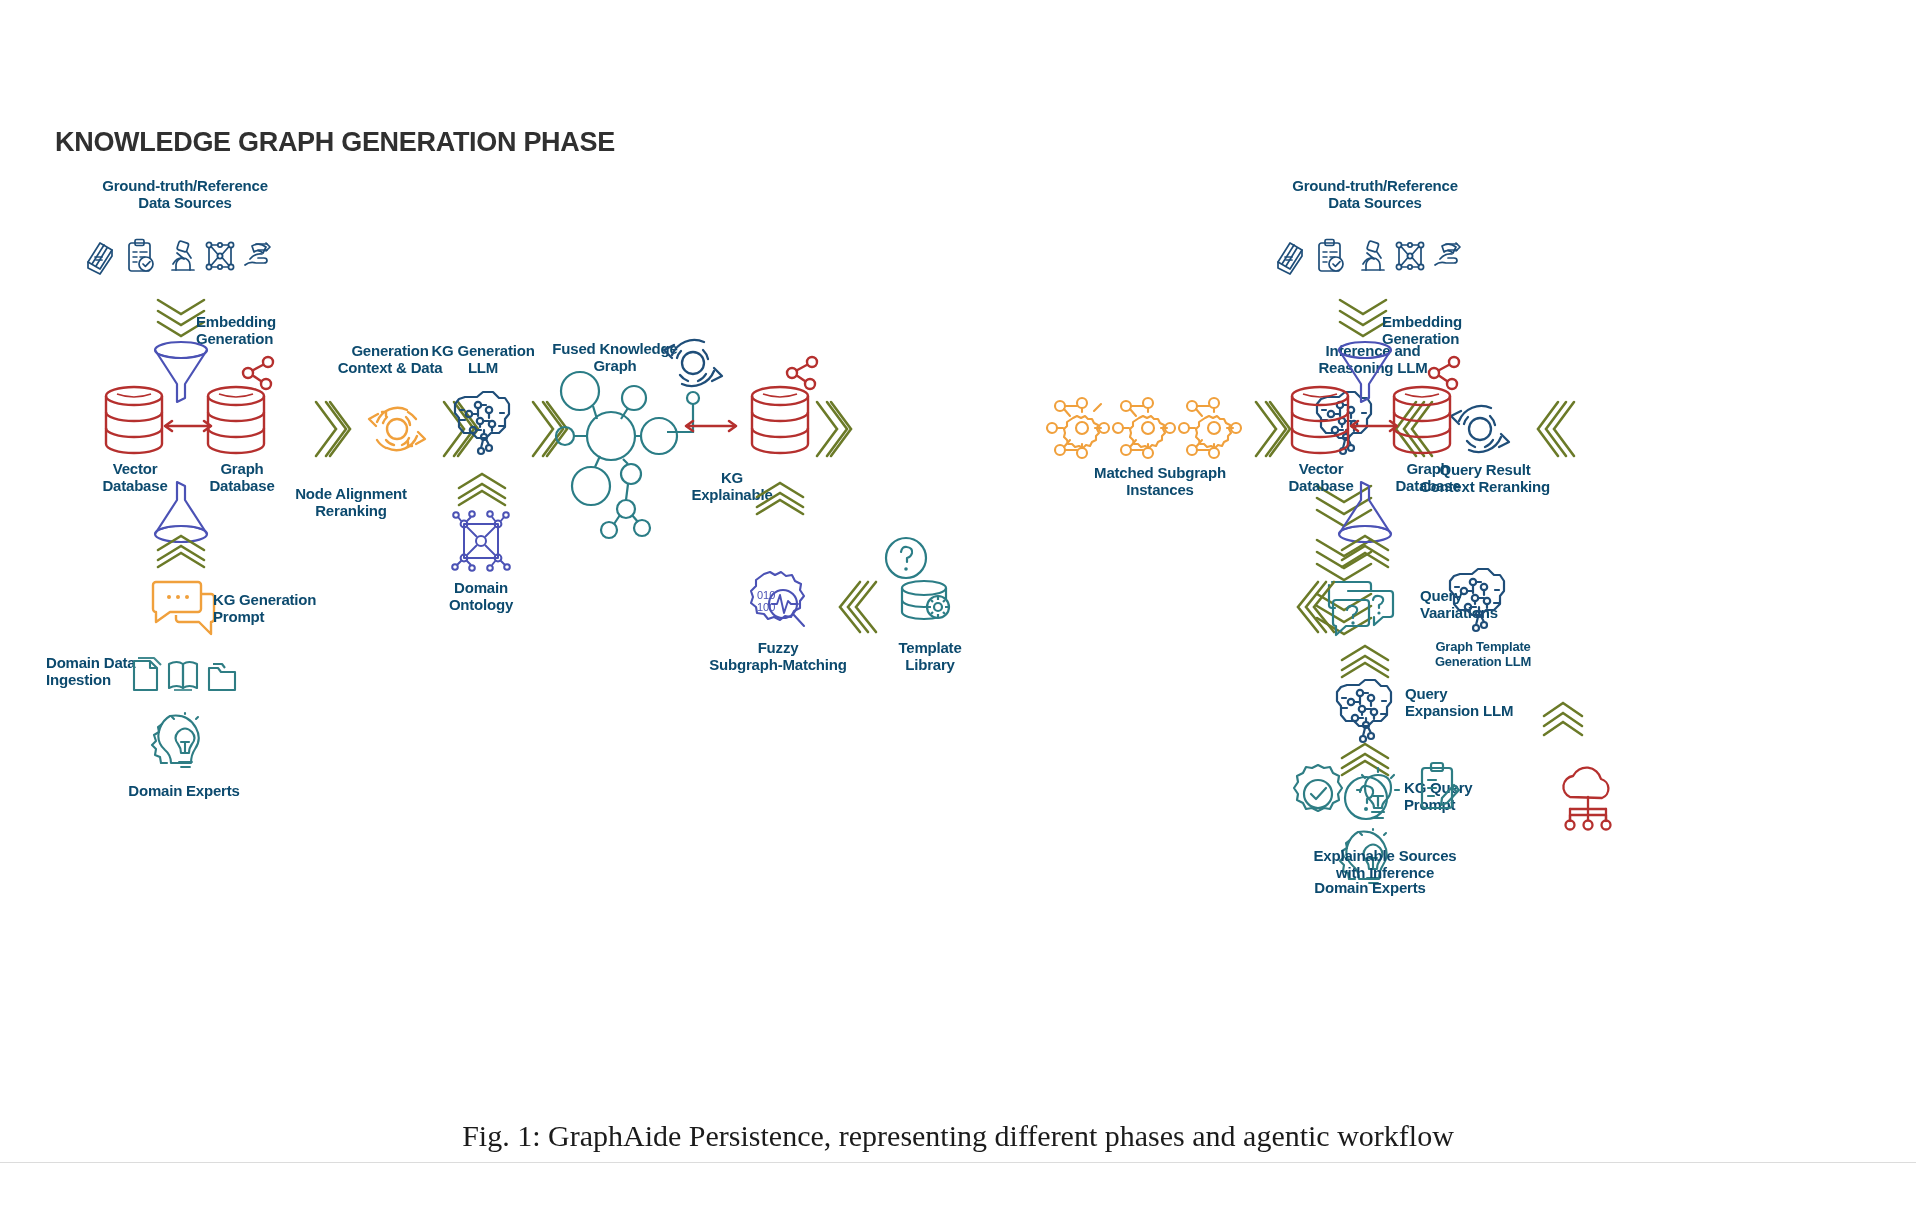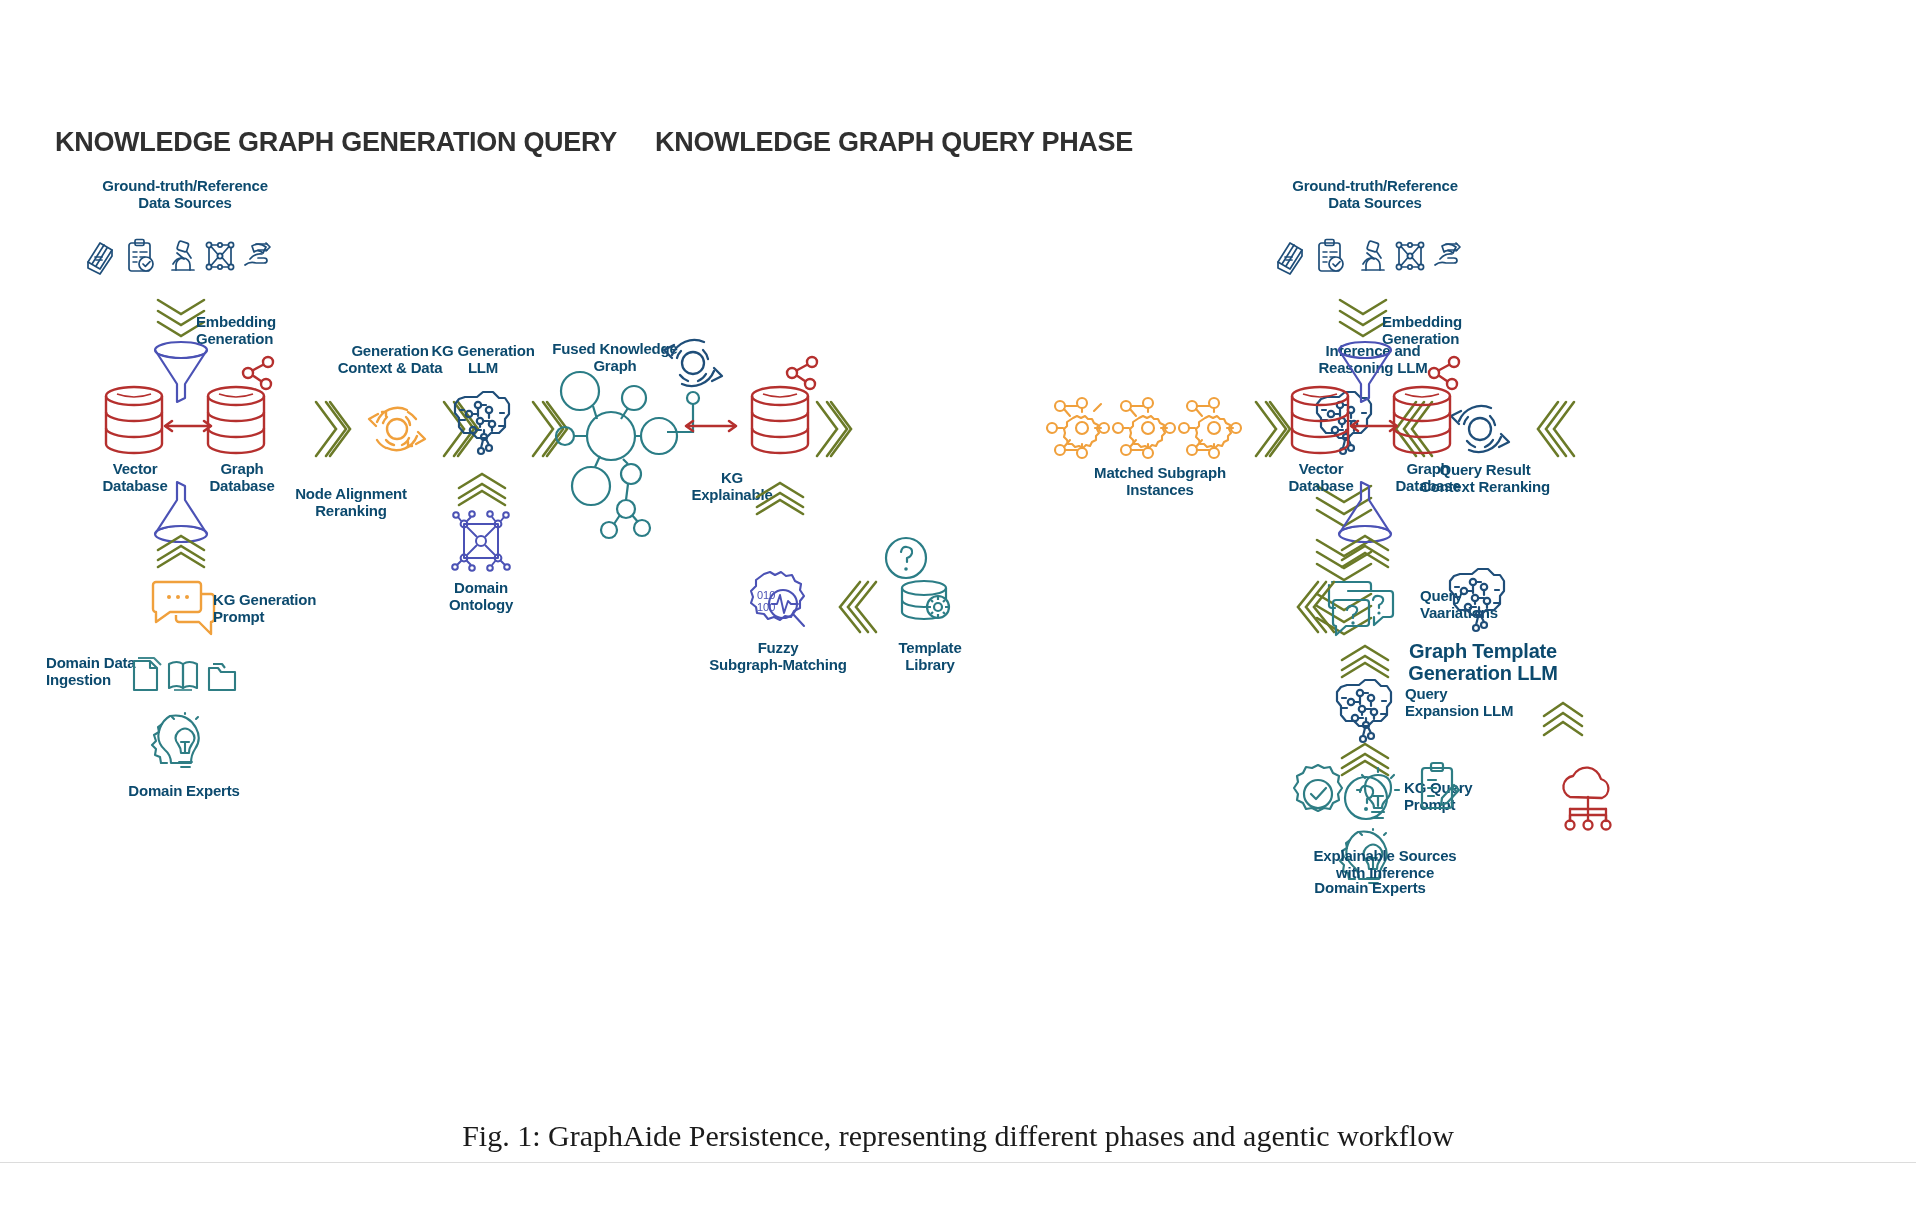--- a/index.html
+++ b/index.html
@@ -13,22 +13,21 @@
   .caption{position:absolute;left:0;width:1916px;text-align:center;
        font-family:"Liberation Serif",serif;font-size:30px;color:#1b1b1b;}
   .sep{position:absolute;left:0;width:1916px;height:1px;background:#dcdcdc;}
   svg{display:block;overflow:visible;}
 </style>
 </head>
 <body>
 
 <div class="canvas">
 
-  <div class="phase-title" style="left:55px;top:127px;">KNOWLEDGE GRAPH GENERATION QUERY</div>
-  <div class="phase-title" style="left:655px;top:127px;">KNOWLEDGE GRAPH QUERY PHASE</div>
+  <div class="phase-title" style="left:55px;top:127px;">KNOWLEDGE GRAPH GENERATION PHASE</div>
 
   <div class="lbl" style="left:85px;top:178px;width:200px;font-size:15px;">Ground-truth/Reference
 Data Sources</div>
 
   <div class="ico" style="left:82px;top:236px;">
     <svg width="200" height="42" viewBox="0 0 200 42">
       <g fill="none" stroke="#1f4e79" stroke-width="1.7" stroke-linecap="round" stroke-linejoin="round">
 
         <g transform="translate(4,4)">
           <path d="M2 22 L14 3 L26 10 L14 29 Z"></path>
@@ -819,21 +818,21 @@
           <circle cx="41" cy="36" r="3.2"></circle>
           <circle cx="22" cy="42" r="3.2"></circle>
         <circle cx="33" cy="49" r="3"></circle>
           <circle cx="38" cy="60" r="3"></circle>
           <circle cx="30" cy="63" r="3"></circle>
         <path d="M21 26 h6 M27 20 v8 M30 17 h5 M38 25 v5 M32 33 h6 M29 36 v3 M25 42 h5 M41 39 v4 M33 46 v-4 M35 51 l3 6 M32 52 l-2 8"></path>
         <path d="M9 32 h5 M9 22 h4 M53 25 h-4 M53 38 h-5"></path>
       </g>
     </svg>
   </div>
-  <div class="lbl" style="left:1408px;top:640px;width:150px;font-size:20px;">Graph Template
+  <div class="lbl" style="left:1408px;top:640px;width:150px;font-size:13px;">Graph Template
 Generation LLM</div>
 
   <div class="ico" style="left:1296px;top:578px;">
     <svg width="40" height="58" viewBox="0 0 40 58">
       <g fill="none" stroke="#6b7a28" stroke-width="2.6" stroke-linecap="round">
         <path d="M30 4 L10 29 L30 54"></path>
           <path d="M38 4 L18 29 L38 54"></path>
           <path d="M22 4 L2 29 L22 54"></path>
       </g>
     </svg>

